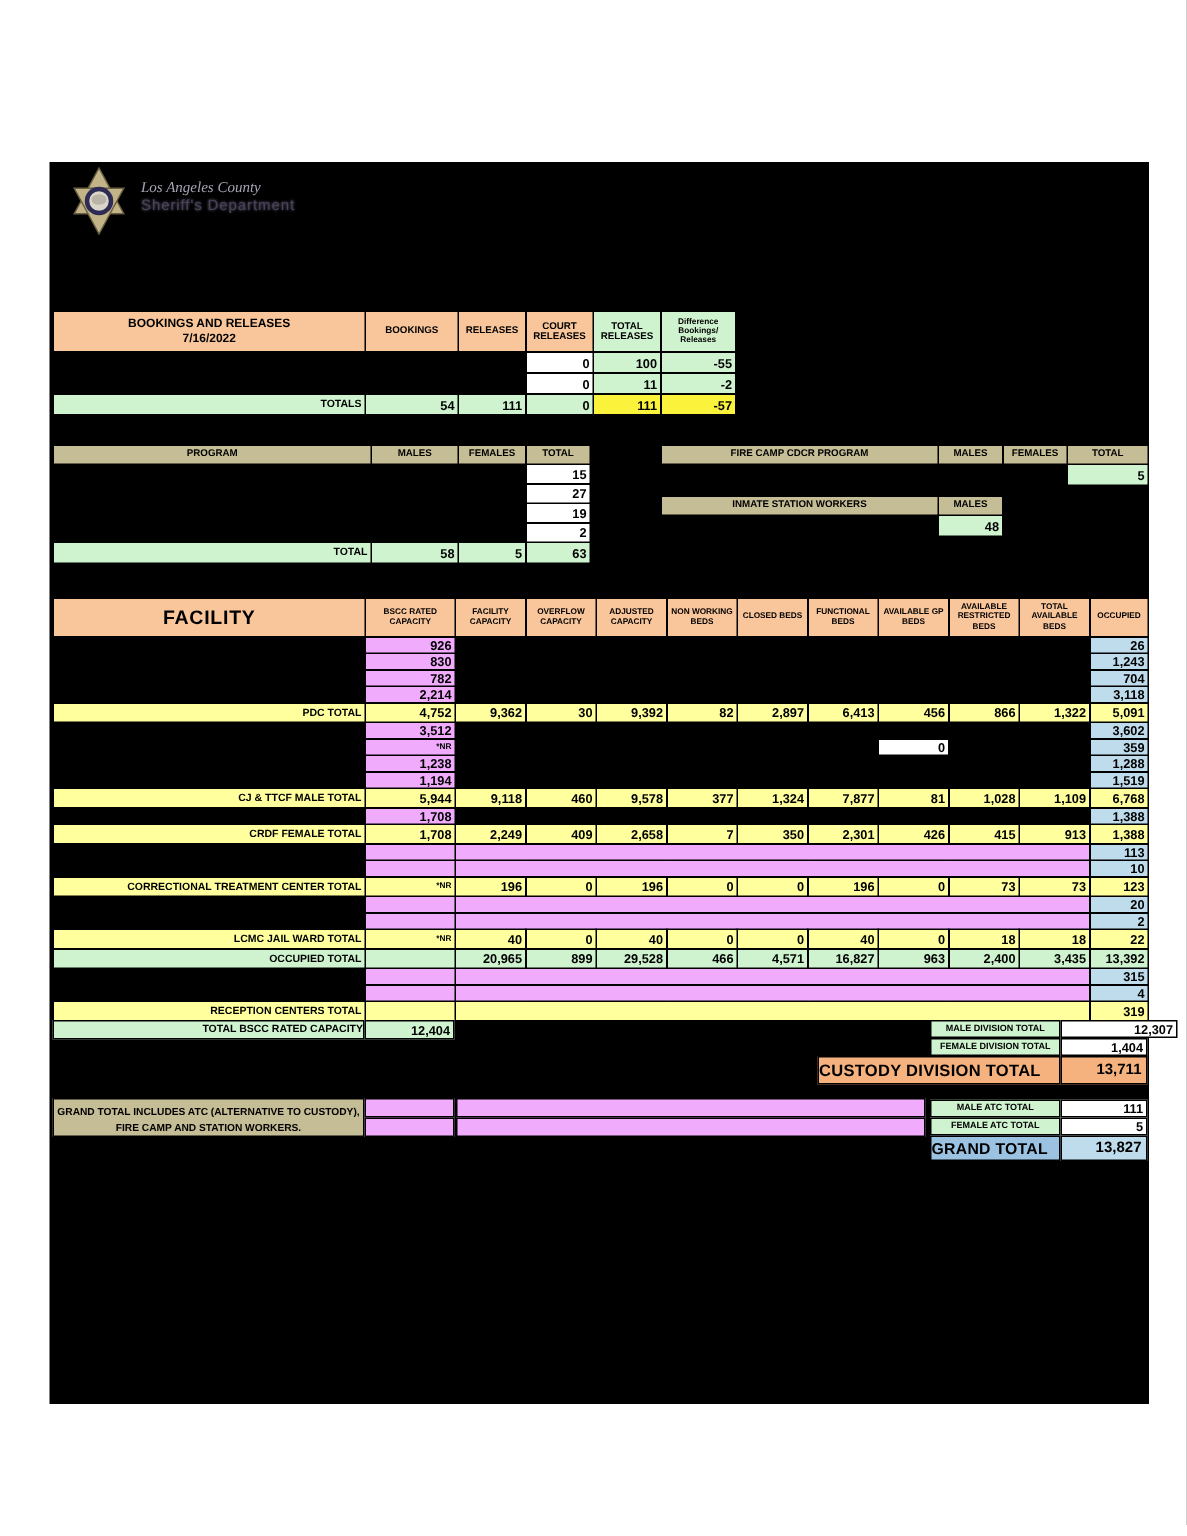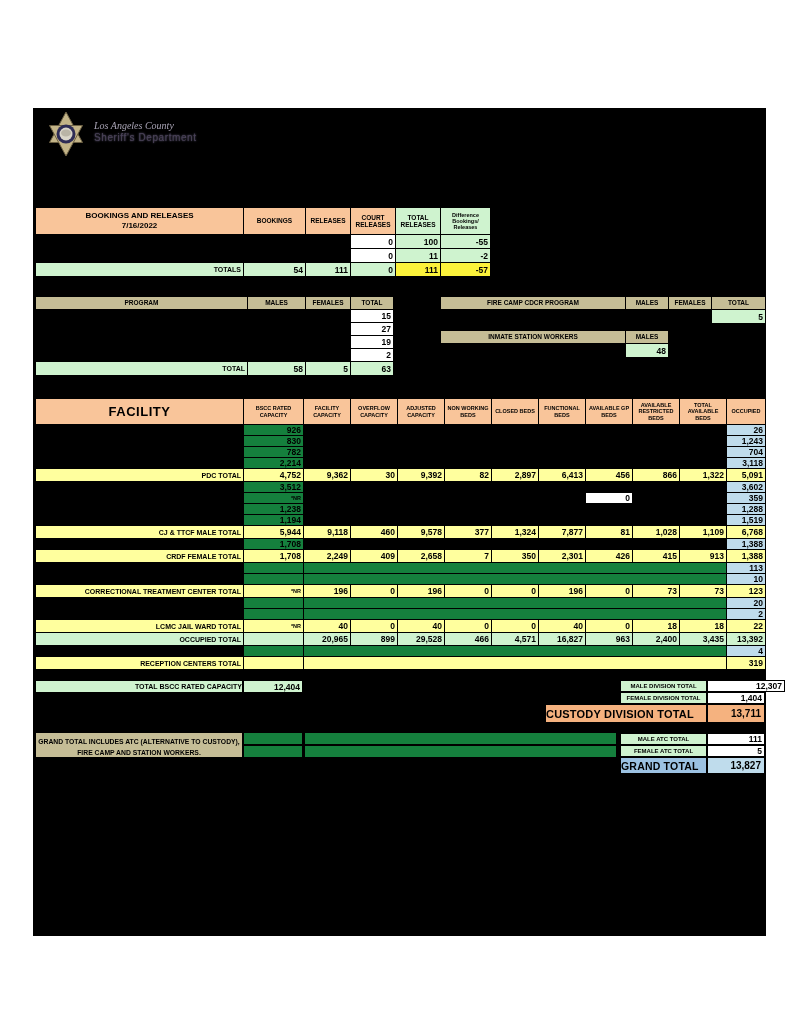--- a/index.html
+++ b/index.html
@@ -11,21 +11,21 @@
   table { border-collapse:collapse; table-layout:fixed; position:absolute; }
   td, th { border:1px solid #000; padding:0 2px; overflow:hidden; font-weight:bold; color:#000; vertical-align:middle; }
 
   
   .org  { background:#F9C59A; }
   .corg { background:#F5B27F; }
   .tan  { background:#C5BD96; }
   .grn  { background:#CFF3CF; }
   .yel  { background:#FFFF9E; }
   .byel { background:#FBF23B; }
-  .gry  { background:#15803d; }
+  .gry  { background:#f0abfc; }
   .blu  { background:#BFDCEC; }
   .mblu { background:#9CC2E2; }
   .wht  { background:#FFFFFF; }
   .blk  { background:#000; border-color:#000; }
 
   .num  { text-align:right; font-size:8.5px; white-space:nowrap; }
   .nr   { text-align:right; font-size:5.5px; white-space:nowrap; }
   .lblr { text-align:right; font-size:7px; white-space:nowrap; }
   .hdr  { font-size:5.5px; line-height:1.15; text-align:center; white-space:normal; padding:0 1px; }
   .hdr6 { font-size:6.5px; line-height:1.1; text-align:center; white-space:normal; padding:0 1px; }
@@ -392,20 +392,26 @@
         <td class="grn num">963</td>
         <td class="grn num">2,400</td>
         <td class="grn num">3,435</td>
         <td class="grn num">13,392</td>
       </tr>
 
       <tr style="height:11px;">
         <td class="blk"></td>
         <td class="gry"></td>
         <td class="gry" colspan="9"></td>
+        <td class="blu num">315</td>
+      </tr>
+      <tr style="height:11px;">
+        <td class="blk"></td>
+        <td class="gry"></td>
+        <td class="gry" colspan="9"></td>
         <td class="blu num">4</td>
       </tr>
 
       <tr style="height:13px;">
         <td class="yel lblr">RECEPTION CENTERS TOTAL</td>
         <td class="yel"></td>
         <td class="yel" colspan="9"></td>
         <td class="yel num">319</td>
       </tr>
     </tbody>

